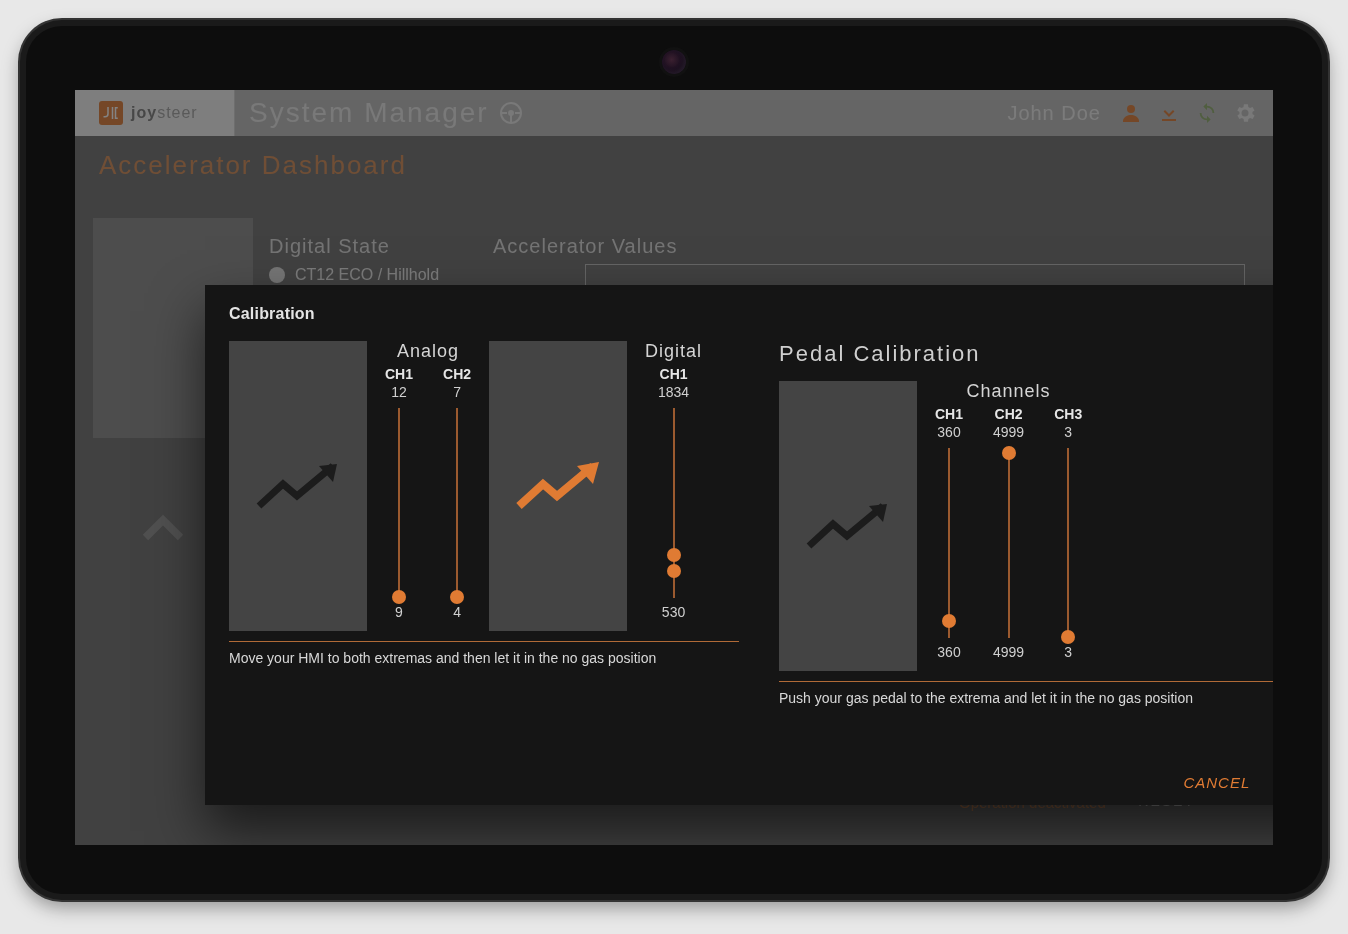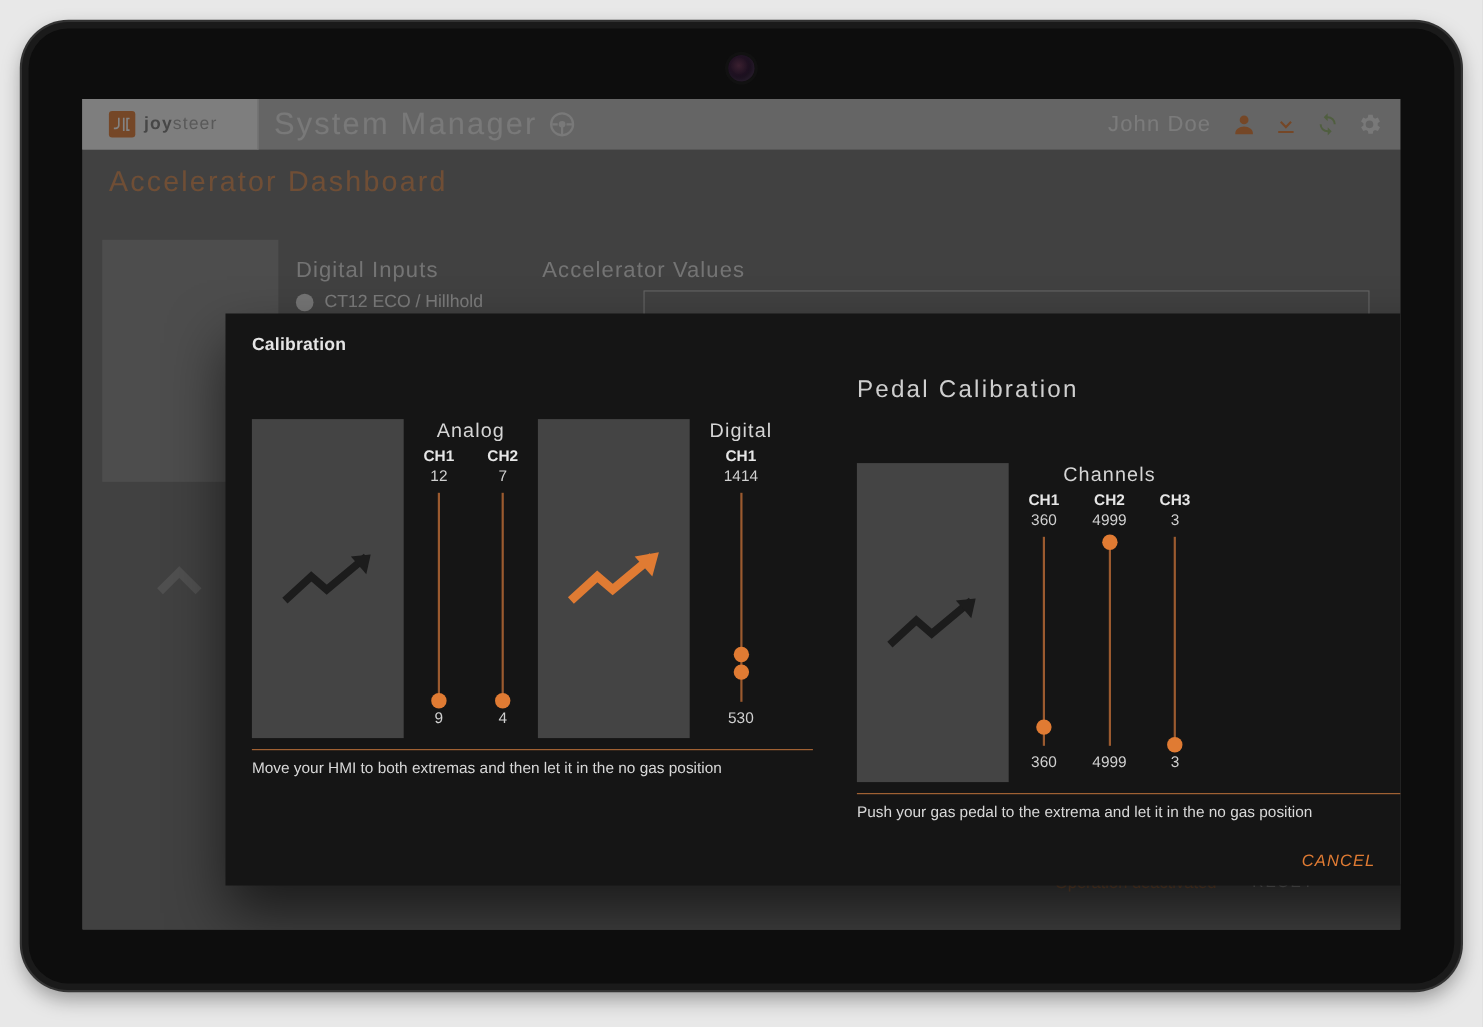--- a/index.html
+++ b/index.html
@@ -109,21 +109,21 @@
   }
   .modal h4 { font-size:16px; font-weight:600; margin-bottom:18px; color:#e4e4e4; letter-spacing:.2px;}
   .sections { display:flex; gap:40px; flex:1; }
   .section { display:flex; flex-direction:column; }
   .sec-hmi { width:510px; }
   .sec-pedal { flex:1; }
   .sec-title {
     font-size:22px; color:#cfcfcf; letter-spacing:2px;
     font-family:"Trebuchet MS",sans-serif; margin-bottom:14px;
   }
-  .panels { display:flex; gap:18px; align-items:flex-start;margin-top:40px; }
+  .panels { display:flex; gap:18px; align-items:flex-start; }
   .chart {
     width:138px; height:290px; background:#444; display:flex; align-items:center; justify-content:center;
   }
   .chart svg { display:block; }
   .chgroup { display:flex; flex-direction:column; align-items:center; }
   .grp-label { color:#d5d5d5; font-size:18px; letter-spacing:1px; margin-bottom:4px;}
   .ch-row { display:flex; gap:30px; }
   .ch { display:flex; flex-direction:column; align-items:center; }
   .ch-name { color:#e6e6e6; font-size:14px; font-weight:bold; }
   .ch-top { color:#d0d0d0; font-size:14px; margin-top:2px; }
@@ -200,21 +200,21 @@
               <path d="M19.4 13a7.8 7.8 0 0 0 .1-1 7.8 7.8 0 0 0-.1-1l2.1-1.6-2-3.5-2.5 1a7.6 7.6 0 0 0-1.7-1l-.4-2.6h-4l-.4 2.6a7.6 7.6 0 0 0-1.7 1l-2.5-1-2 3.5L6.5 11a7.8 7.8 0 0 0-.1 1 7.8 7.8 0 0 0 .1 1l-2.1 1.6 2 3.5 2.5-1a7.6 7.6 0 0 0 1.7 1l.4 2.6h4l.4-2.6a7.6 7.6 0 0 0 1.7-1l2.5 1 2-3.5zM12 15.5A3.5 3.5 0 1 1 15.5 12 3.5 3.5 0 0 1 12 15.5z"></path>
             </svg>
         </span>
       </div>
     </div>
 
     <div class="page-title">Accelerator Dashboard</div>
 
     <div class="page-body">
       <div class="left-card"></div>
-      <div class="dig-inputs-label">Digital Inputs</div>
+      <div class="dig-inputs-label">Digital State</div>
       <div class="dig-row">
         <div class="radio-dot"></div>
         <span>CT12 ECO / Hillhold</span>
       </div>
       <div class="acc-values-label">Accelerator Values</div>
       <div class="right-panes">
         <div class="right-pane"></div>
         <div class="right-pane"></div>
         <div class="right-pane"></div>
         <div class="right-pane"></div>
@@ -271,21 +271,21 @@
               <svg width="90" height="60" viewBox="0 0 90 60">
                 <path d="M6 50 L30 28 L44 40 L80 10" stroke="#e07b33" stroke-width="8" fill="none"></path>
                 <path d="M64 10 L86 6 L80 28 Z" fill="#e07b33"></path>
               </svg>
             </div>
             <div class="chgroup">
               <div class="grp-label">Digital</div>
               <div class="ch-row">
                 <div class="ch">
                   <div class="ch-name">CH1</div>
-                  <div class="ch-top">1414</div>
+                  <div class="ch-top">1834</div>
                   <div class="track">
                     <div class="dot" style="top:140px"></div>
                     <div class="dot" style="top:156px"></div>
                   </div>
                   <div class="ch-bot">530</div>
                 </div>
               </div>
             </div>
           </div>
           <div class="hrule"></div>

